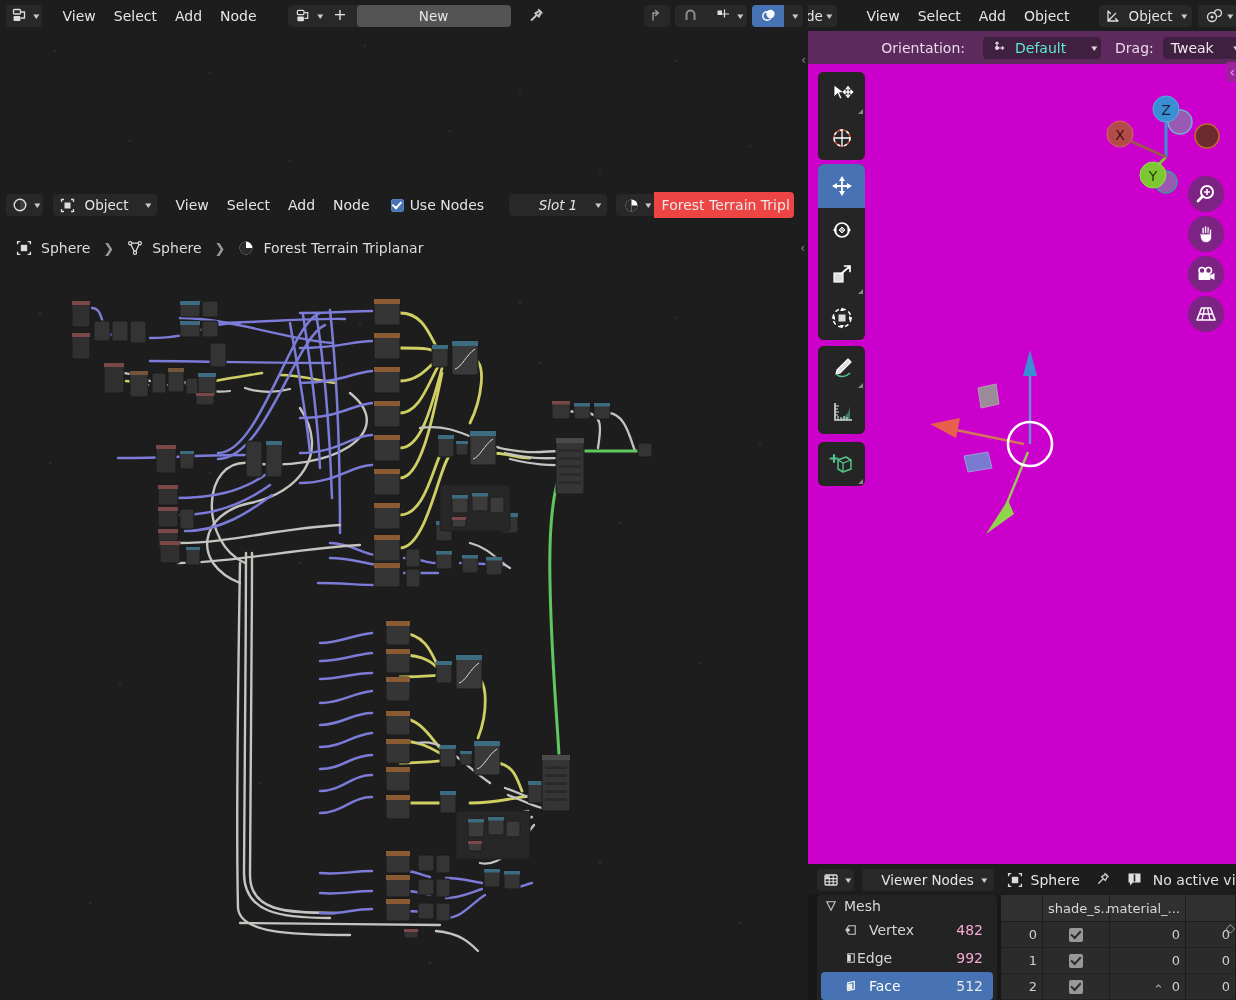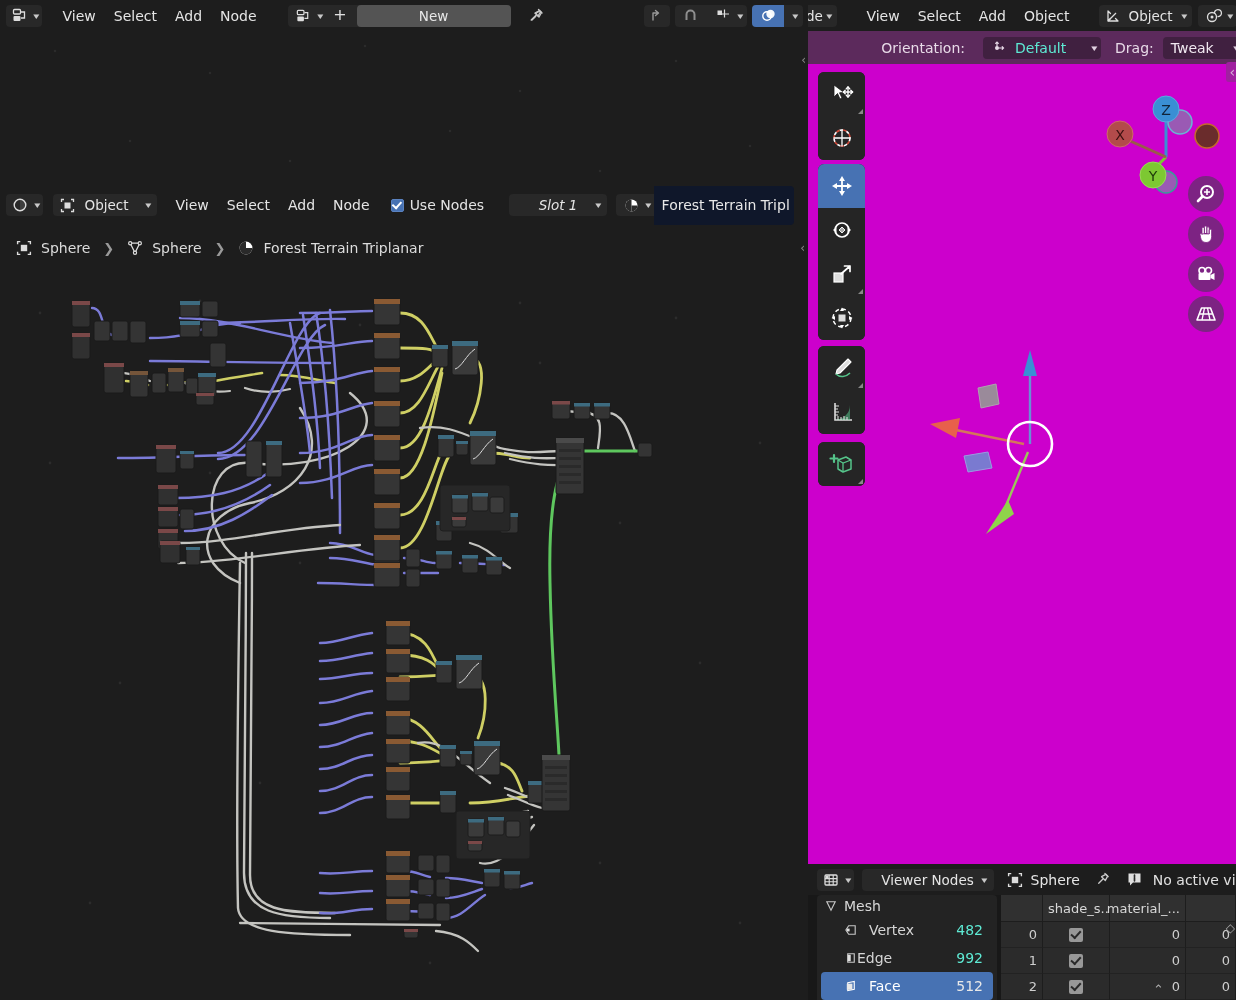--- a/index.html
+++ b/index.html
@@ -133,21 +133,21 @@
   #ss-side {
     position: absolute; left: 9px; top: 31px; width: 180px; height: 105px;
     background: #232323; border-radius: 4px 4px 0 0;
   }
   .ss-row {
     height: 28px; display: flex; align-items: center;
     color: #d5d5d5; font-size: 14px; padding-left: 26px;
     border-radius: 4px; margin: 0 4px;
   }
   .ss-row.sel { background: #4772b3; color: #fff; }
-  .ss-row .cnt { margin-left: auto; padding-right: 10px; color: #5eead4; font-size: 14px; }
+  .ss-row .cnt { margin-left: auto; padding-right: 10px; color: #f9a8d4; font-size: 14px; }
   .ss-row.sel .cnt { color: #e8e8e8; }
 
   #ss-table {
     position: absolute; left: 193px; top: 31px; width: 235px; height: 105px;
     background: #282828;
   }
   .th {
     height: 27px; display: flex; align-items: center;
     color: #d8d8d8; font-size: 13px;
     border-right: 1px solid #1d1d1d; border-bottom: 1px solid #1d1d1d;
@@ -315,21 +315,21 @@
         <div style="display:flex; align-items:center; padding:0 3px 0 4px;">
           <span class="icon-sq">
             <svg width="15" height="15" viewBox="0 0 15 15">
               <circle cx="7.5" cy="7.5" r="6" fill="#fff"></circle>
               <path d="M7.5 1.5 A6 6 0 0 0 7.5 13.5 Z" fill="#2a2a2a"></path>
               <path d="M7.5 7.5 L13.5 7.5 A6 6 0 0 1 7.5 13.5 Z" fill="#2a2a2a"></path>
             </svg>
           </span>
           <span class="chev">▾</span>
         </div>
-        <div style="background:#0f172a; height:39px; display:flex; align-items:center; padding:0 8px; border-radius:0 4px 4px 0; width:140px; overflow:hidden;">
+        <div style="background:#ef4444; height:26px; display:flex; align-items:center; padding:0 8px; border-radius:0 4px 4px 0; width:140px; overflow:hidden;">
           <span style="color:#e8e8e8; font-size:14px; white-space:nowrap;">Forest Terrain Tripl</span>
         </div>
       </div>
     </div>
 
     <div id="ne-breadcrumb">
       <div style="display:flex; align-items:center; margin-left:13px;">
         <span class="icon-sq">
           <svg width="16" height="16" viewBox="0 0 15 15">
             <path d="M1.5 4 L1.5 1.5 L4 1.5 M11 1.5 L13.5 1.5 L13.5 4 M13.5 11 L13.5 13.5 L11 13.5 M4 13.5 L1.5 13.5 L1.5 11" fill="none" stroke="#ddd" stroke-width="1.3"></path>

